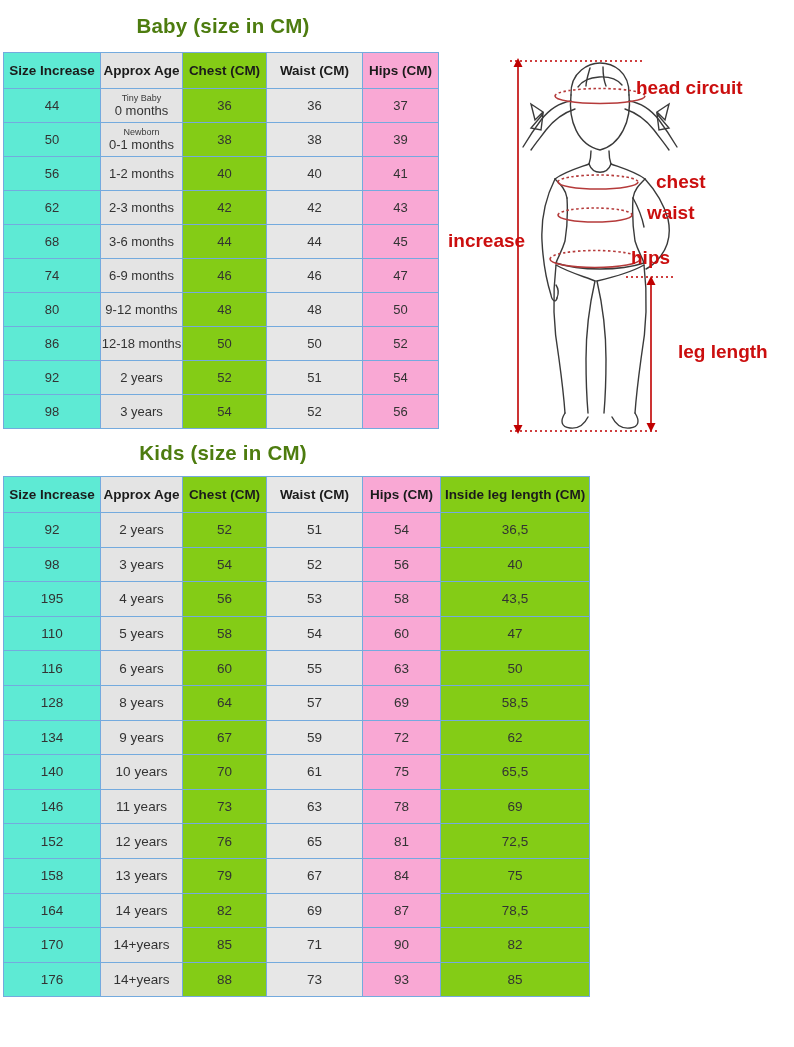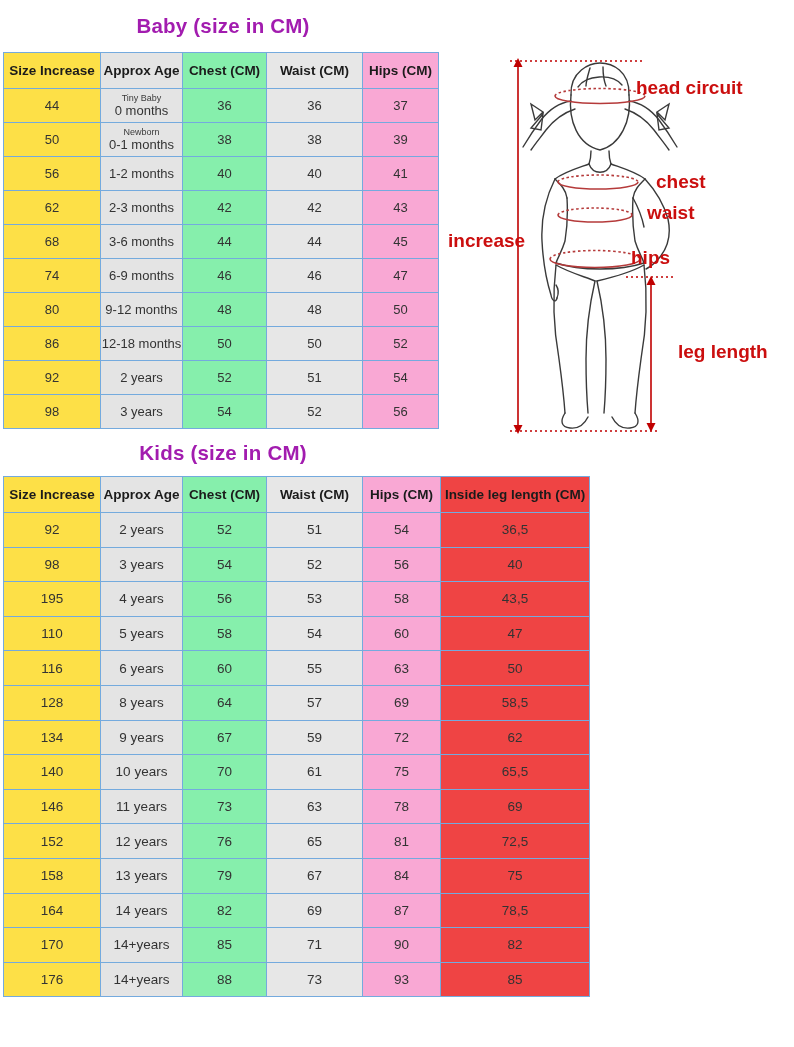--- a/index.html
+++ b/index.html
@@ -2,21 +2,21 @@
 <html><head>
 <meta charset="utf-8">
 <style>
   html,body { margin:0; padding:0; background:#ffffff; }
   body {
     width:794px; height:1047px; position:relative; overflow:hidden;
     font-family:"Liberation Sans", sans-serif; color:#2f2f2f;
   }
   .section-title {
     position:absolute; left:3px; width:440px; margin:0;
-    text-align:center; font-size:20.5px; font-weight:700; color:#a21caf;
+    text-align:center; font-size:20.5px; font-weight:700; color:#4d7c0f;
     letter-spacing:0.2px;
   }
   #baby-title { top:14px; }
   #kids-title { top:441px; }
 
   table.size-table {
     position:absolute; border-collapse:collapse; table-layout:fixed;
     border-spacing:0;
   }
   #baby-table { left:3px; top:52px; }
@@ -24,26 +24,26 @@
   .size-table th, .size-table td {
     border:1px solid #74aade; text-align:center; vertical-align:middle;
     padding:0; overflow:hidden;
   }
   .size-table th { height:35px; font-size:13.5px; font-weight:700; color:#1b1b1b; }
   .size-table td { font-size:13px; color:#333333; }
   #baby-table tbody tr { height:34px; }
   #kids-table tbody tr { height:34.6px; }
   #kids-table td { font-size:13.5px; }
 
-  .c0 { background:#fde047; }
+  .c0 { background:#5eead4; }
   .c1 { background:#e4e4e4; }
-  .c2 { background:#86efac; }
+  .c2 { background:#84cc16; }
   .c3 { background:#e7e7e7; }
   .c4 { background:#f9a8d4; }
-  .c5 { background:#ef4444;margin-left:26px; }
+  .c5 { background:#84cc16;margin-left:26px; }
 
   .age-note { font-size:9px; line-height:10px; color:#3a3a3a; }
 
   #illustration {
     position:absolute; left:440px; top:55px; width:354px; height:390px;
   }
   #illustration svg { position:absolute; left:0; top:0; }
   .fig-label {
     position:absolute; font-weight:700; font-size:19px; color:#cb0e0e;
     white-space:nowrap; line-height:14px;

